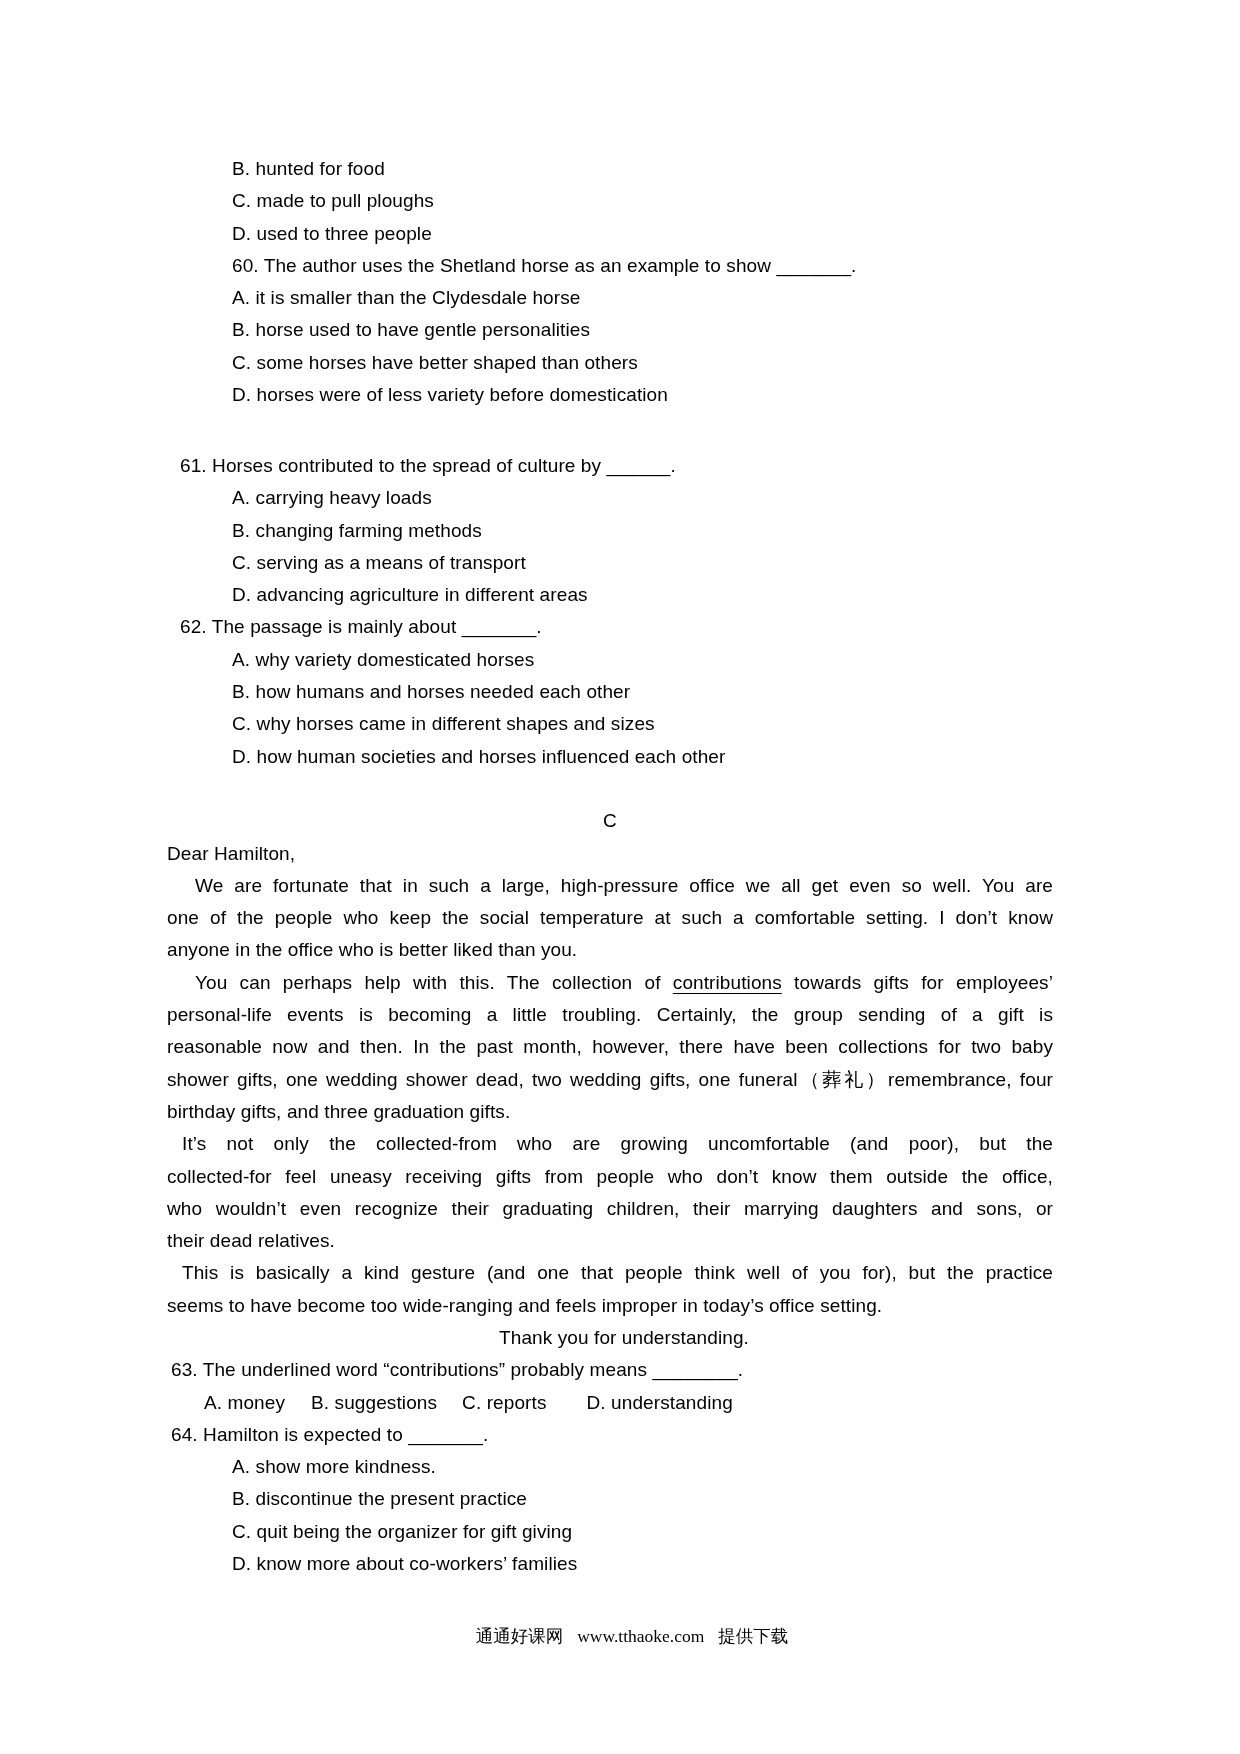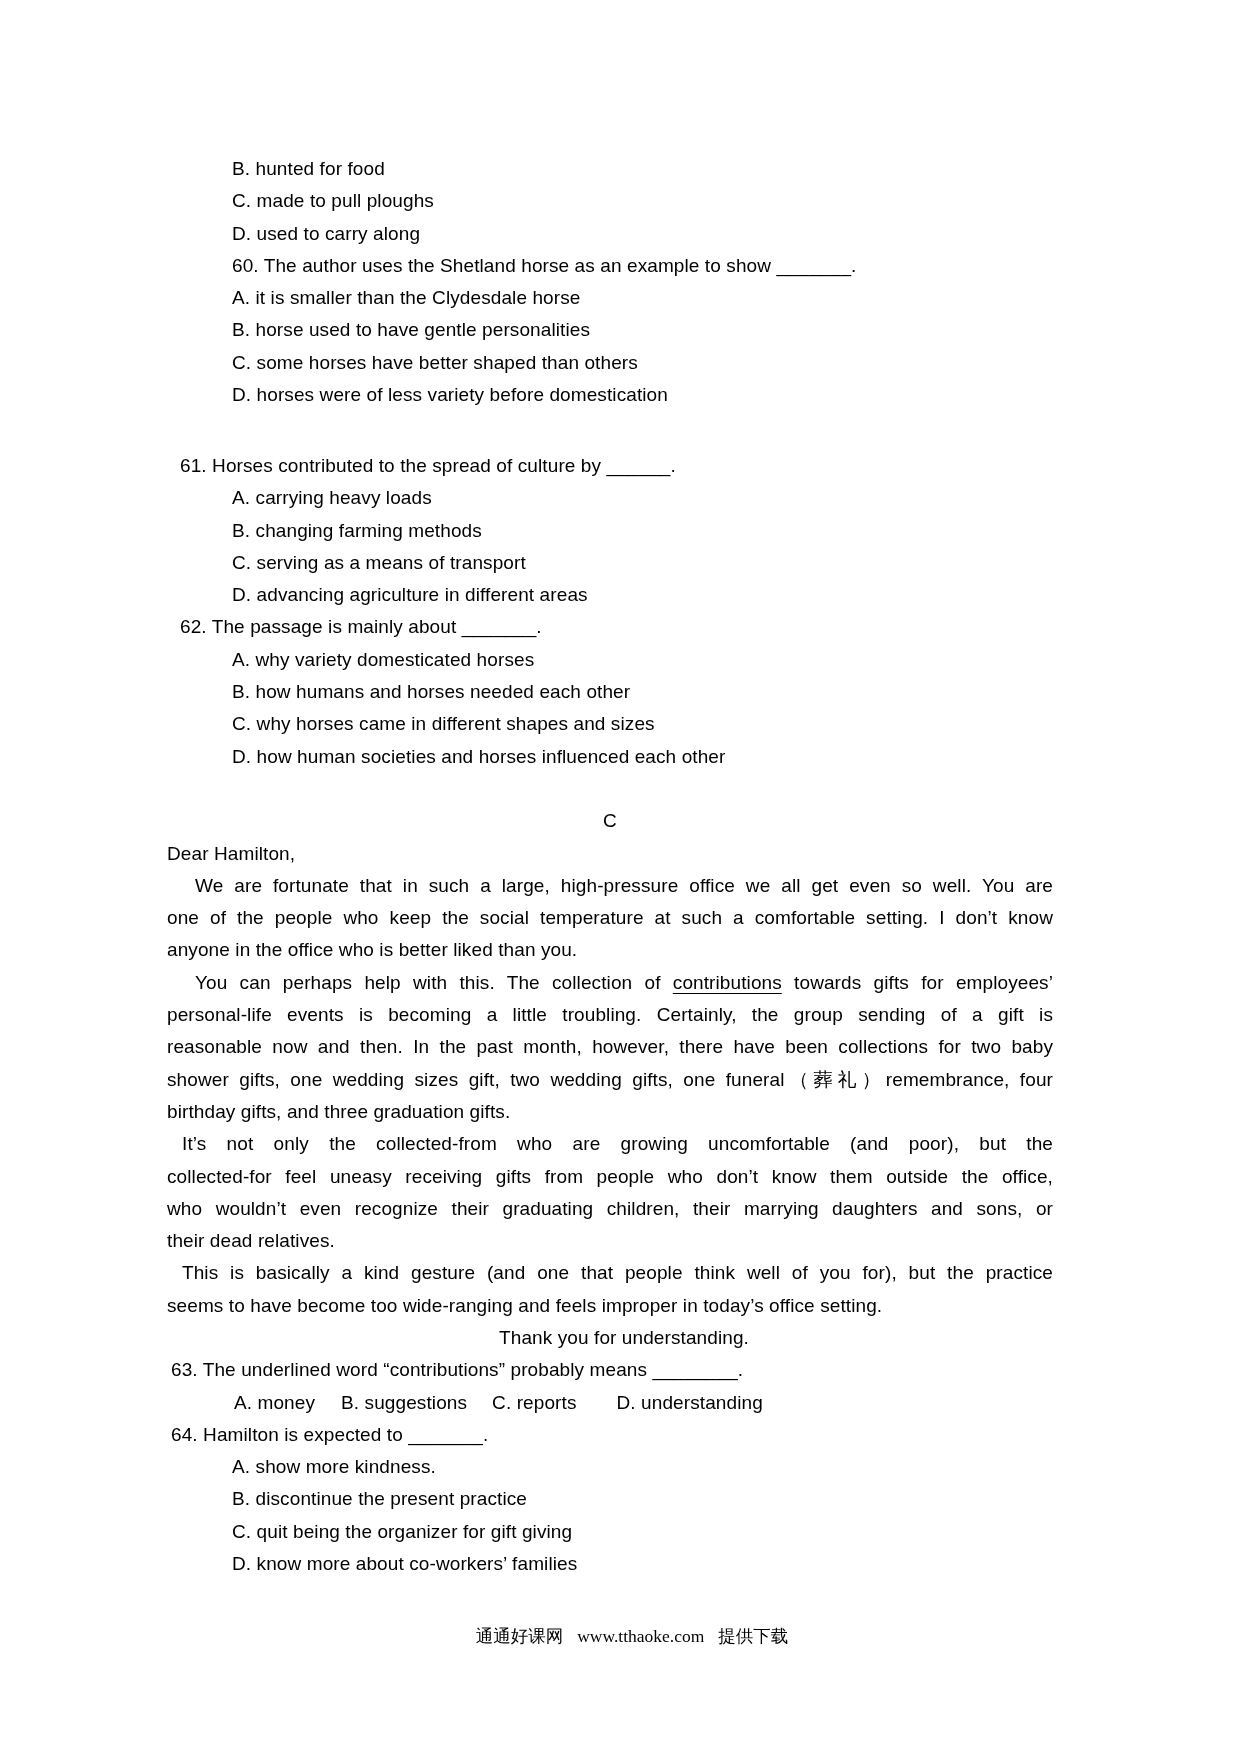--- a/index.html
+++ b/index.html
@@ -22,21 +22,21 @@
     left: 167px;
     width: 886px;
     font-size: 19px;
     line-height: 32.3px;
     letter-spacing: 0.1px;
   }
   .line { white-space: pre-wrap; }
   .q       { margin-left: 13px; }   
   .q2      { margin-left: 4px; }    
   .opt     { margin-left: 65px; }   
-  .optrow  { margin-left: 67px; }   
+  .optrow  { margin-left: 37px; }   
   .ind28   { text-indent: 28px; text-align: center; }   
   .ind15   { text-indent: 15px; }   
   .just    { text-align: justify; text-align-last: justify; }
   .center  { text-align: center; }
   .gap-a   { height: 38.6px; }      
   .gap-b   { height: 32.3px; }      
   .uword   { text-decoration: underline; text-underline-offset: 4px; }
   .sp26 { margin-right: 26px; }
   .sp25 { margin-right: 25px; }
   .sp40 { margin-right: 40px; }
@@ -54,21 +54,21 @@
   .footer span { margin: 0 7px; }
 </style>
 </head>
 <body>
 
 <div class="page">
   <div class="content">
 
     <div class="line opt">B. hunted for food</div>
     <div class="line opt">C. made to pull ploughs</div>
-    <div class="line opt">D. used to carry along</div>
+    <div class="line opt">D. used to three people</div>
     <div class="line opt">60. The author uses the Shetland horse as an example to show _______.</div>
     <div class="line opt">A. it is smaller than the Clydesdale horse</div>
     <div class="line opt">B. horse used to have gentle personalities</div>
     <div class="line opt">C. some horses have better shaped than others</div>
     <div class="line opt">D. horses were of less variety before domestication</div>
 
     <div class="gap-a"></div>
 
     <div class="line q">61. Horses contributed to the spread of culture by ______.</div>
     <div class="line opt">A. carrying heavy loads</div>
@@ -86,21 +86,21 @@
     <div class="line center">C</div>
     <div class="line">Dear Hamilton,</div>
 
     <div class="line just ind28">We are fortunate that in such a large, high-pressure office we all get even so well. You are</div>
     <div class="line just">one of the people who keep the social temperature at such a comfortable setting. I don’t know</div>
     <div class="line">anyone in the office who is better liked than you.</div>
 
     <div class="line just ind28"><span>You can perhaps help with this. The collection of </span><span class="uword">contributions</span><span> towards gifts for employees’</span></div>
     <div class="line just">personal-life events is becoming a little troubling. Certainly, the group sending of a gift is</div>
     <div class="line just">reasonable now and then. In the past month, however, there have been collections for two baby</div>
-    <div class="line just">shower gifts, one wedding sizes gift, two wedding gifts, one funeral（葬礼）remembrance, four</div>
+    <div class="line just">shower gifts, one wedding shower dead, two wedding gifts, one funeral（葬礼）remembrance, four</div>
     <div class="line">birthday gifts, and three graduation gifts.</div>
 
     <div class="line just ind15">It’s not only the collected-from who are growing uncomfortable (and poor), but the</div>
     <div class="line just">collected-for feel uneasy receiving gifts from people who don’t know them outside the office,</div>
     <div class="line just">who wouldn’t even recognize their graduating children, their marrying daughters and sons, or</div>
     <div class="line">their dead relatives.</div>
 
     <div class="line just ind15">This is basically a kind gesture (and one that people think well of you for), but the practice</div>
     <div class="line">seems to have become too wide-ranging and feels improper in today’s office setting.</div>
 

